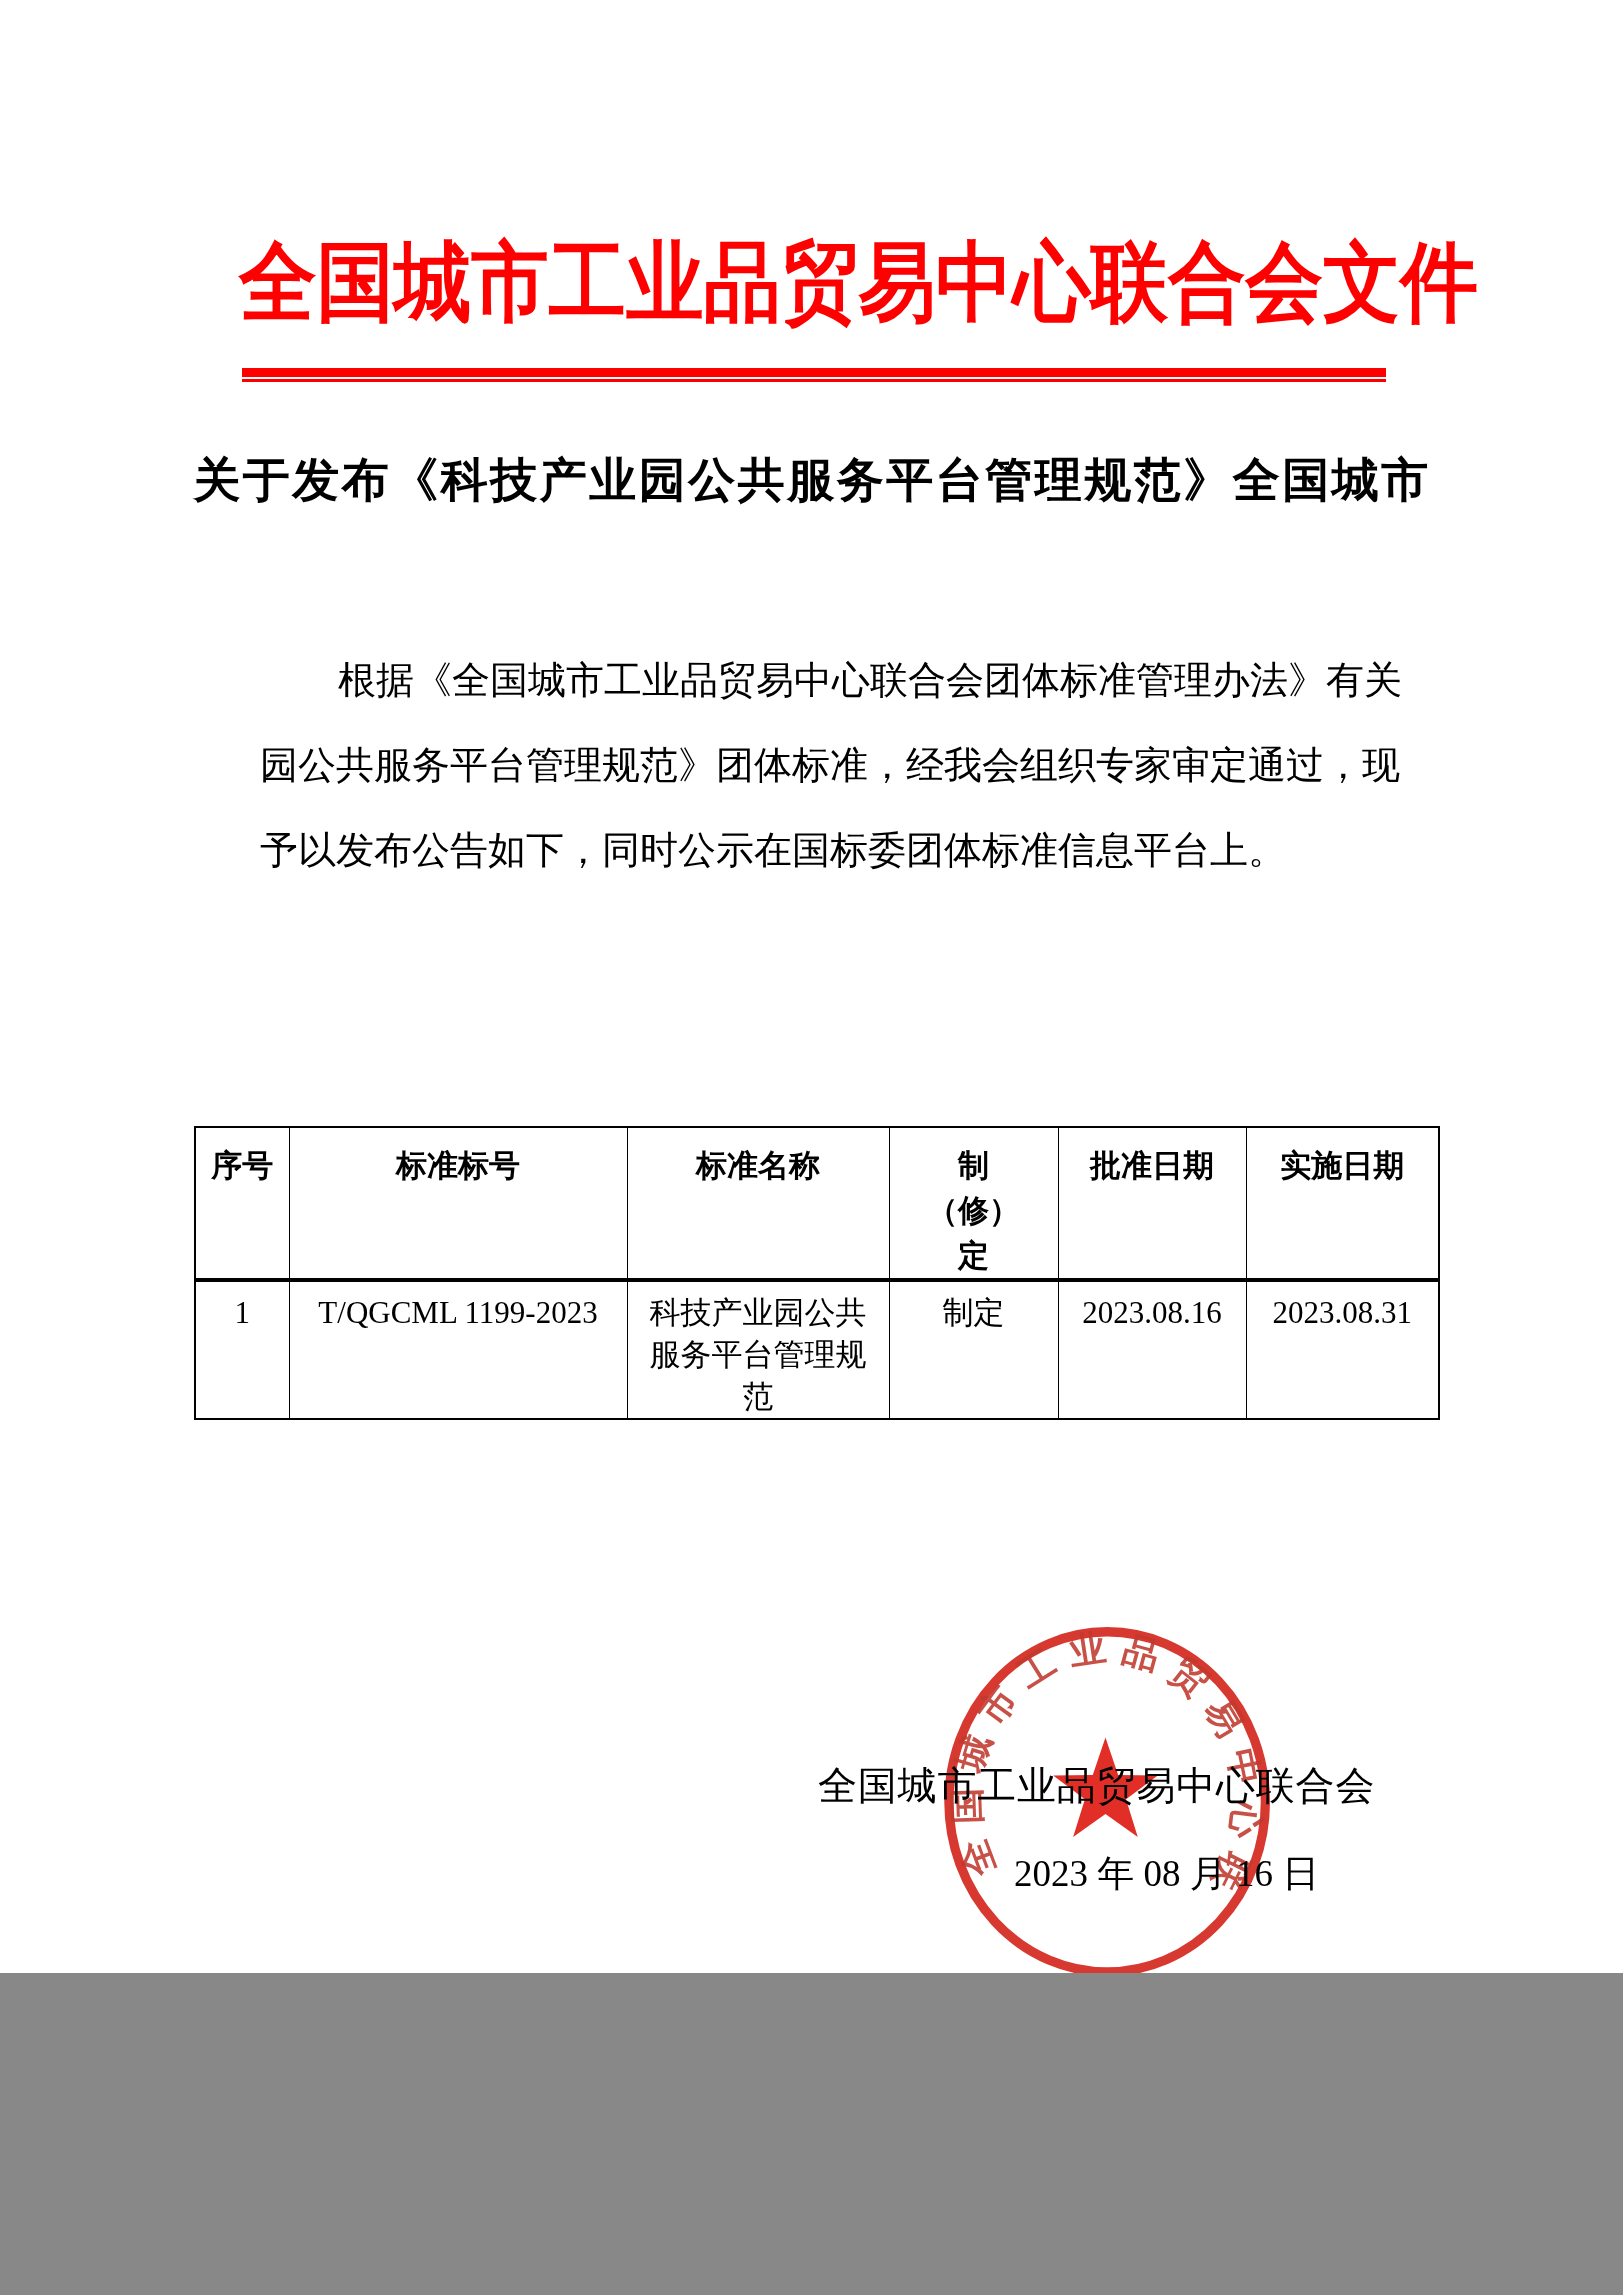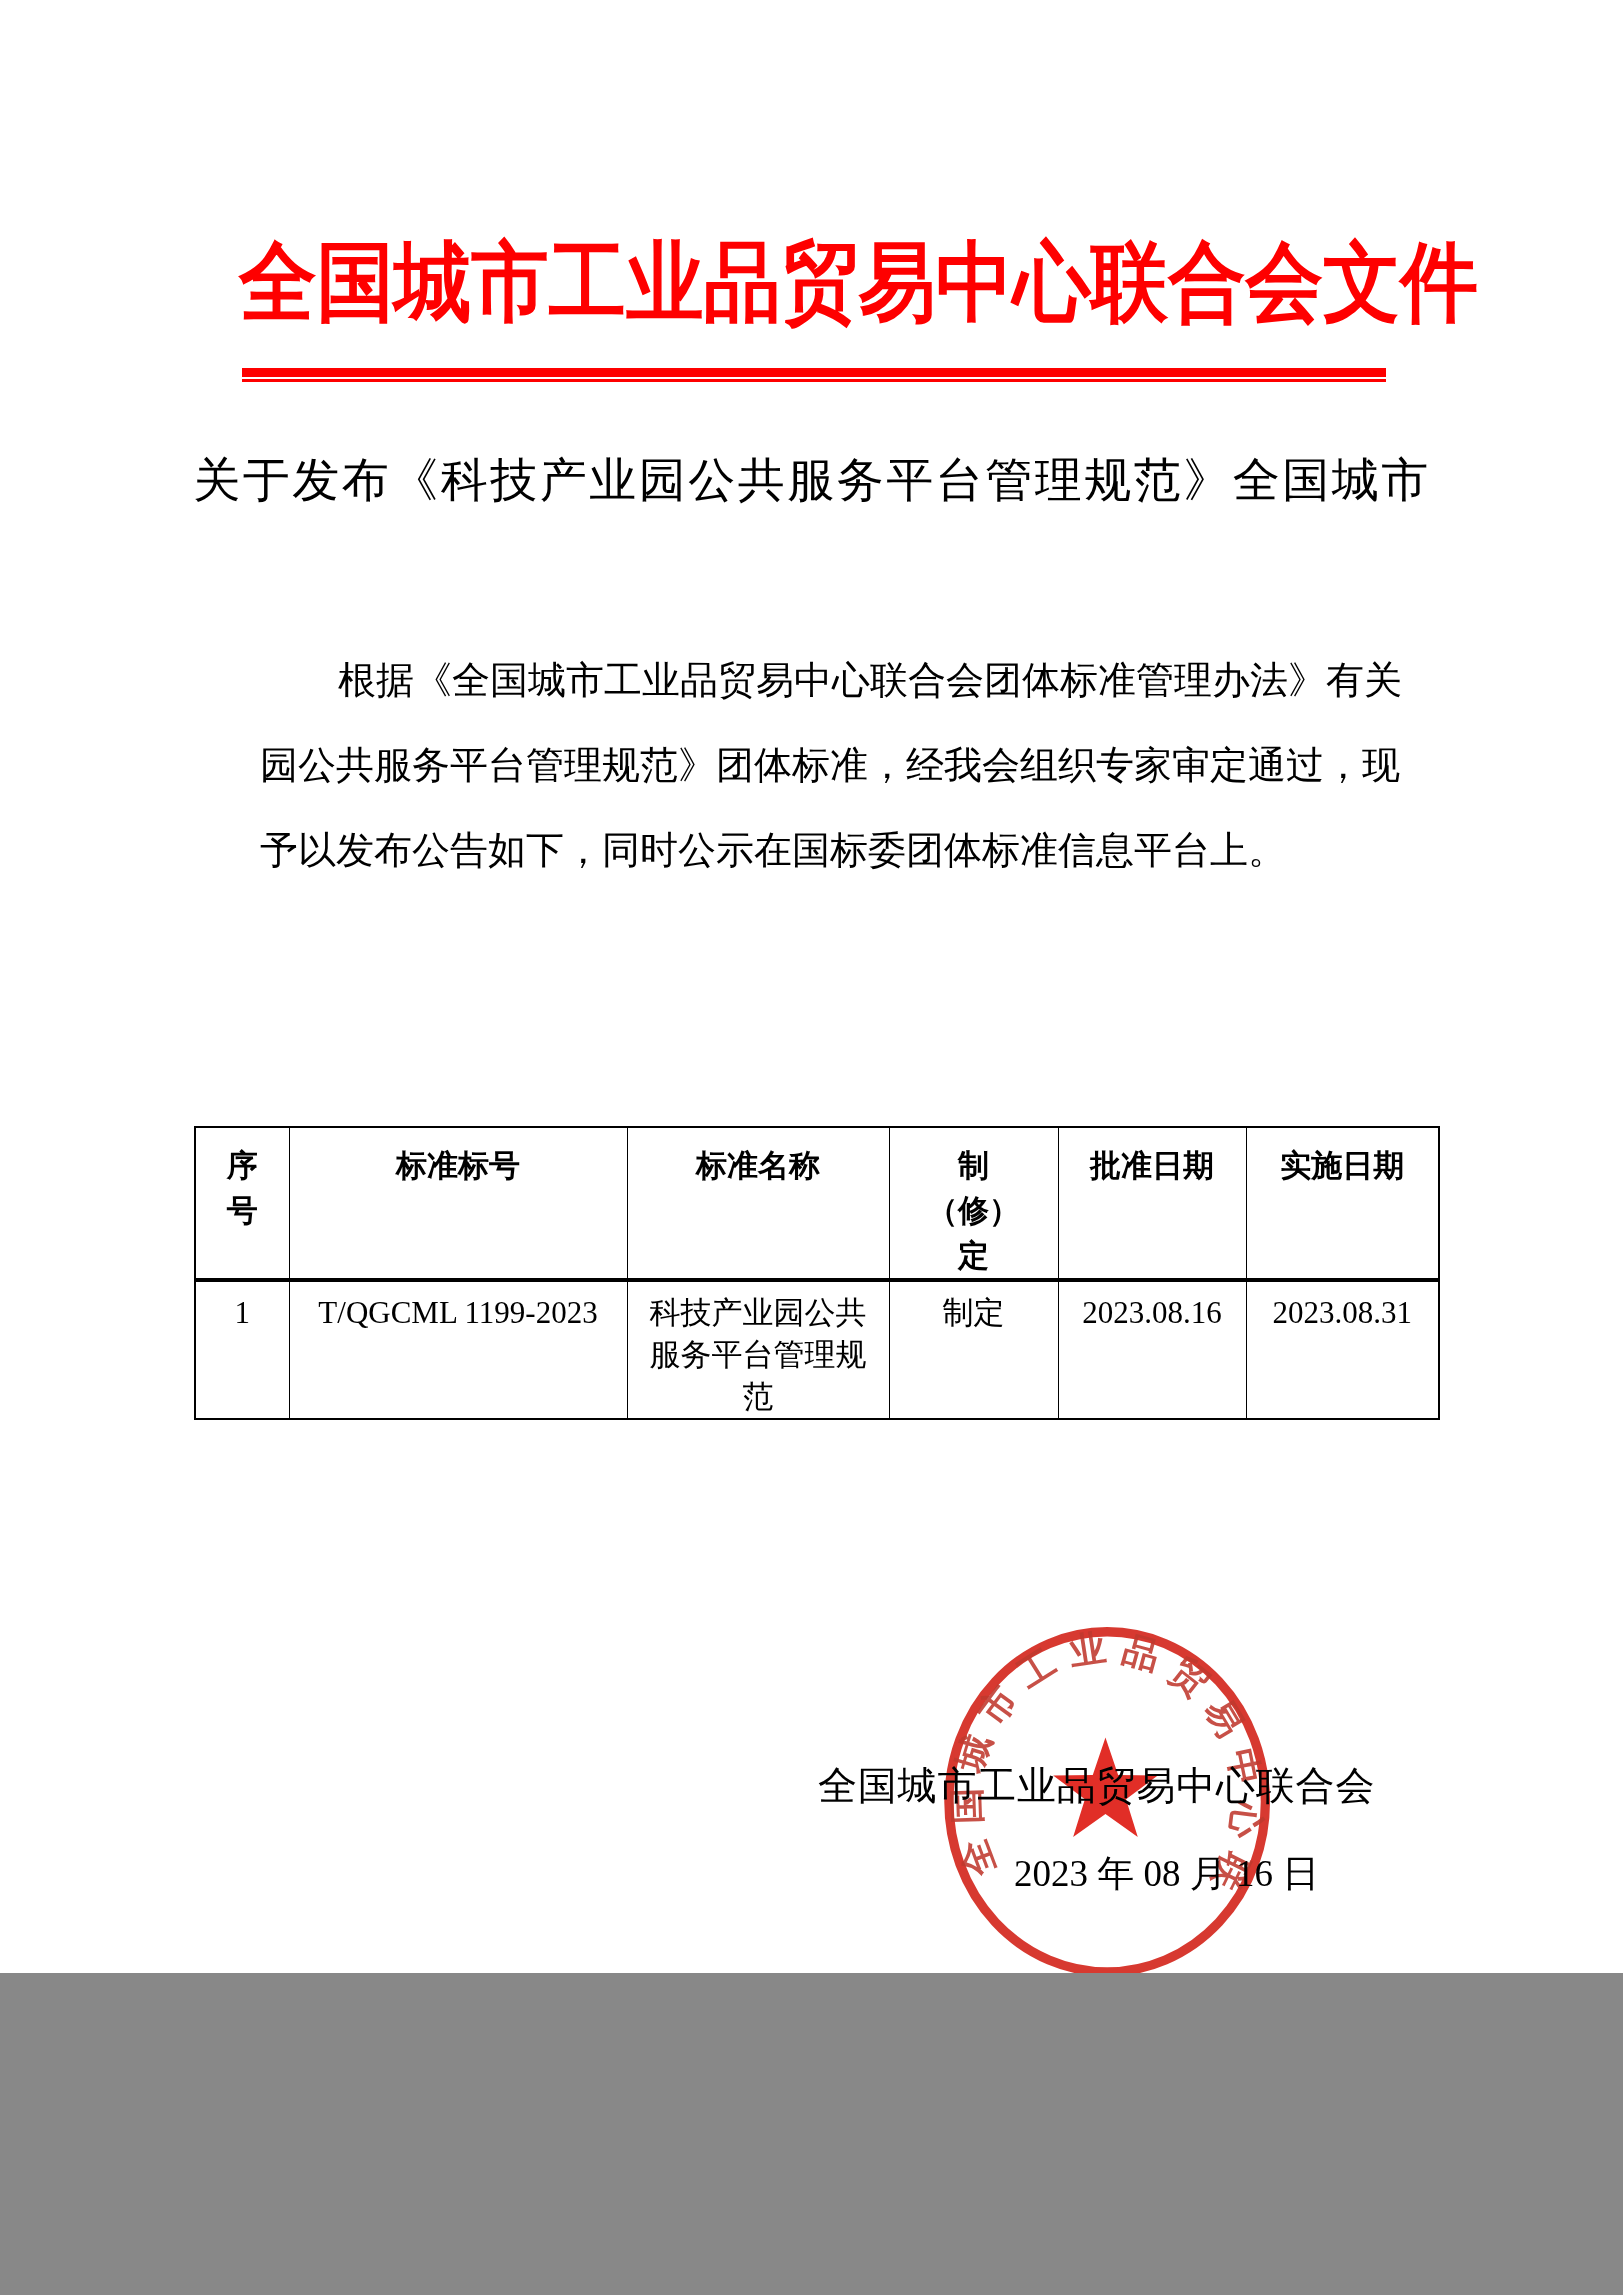--- a/index.html
+++ b/index.html
@@ -19,21 +19,21 @@
     color:#fe0000;white-space:nowrap;
     transform:scaleX(0.89);transform-origin:left center;
     font-family:"Liberation Serif","DejaVu Serif",serif;
   }
   .red-rule{position:absolute;left:242px;top:368px;width:1144px;}
   .red-rule .thick{height:8.5px;background:#fe0000;}
   .red-rule .thin{height:3.4px;background:#fe0000;margin-top:2.5px;}
   
   .doc-title{
     position:absolute;left:0;top:452px;width:1624px;
-    text-align:center;font-weight:normal;
+    text-align:center;font-weight:bold;
     font-size:47px;line-height:56px;letter-spacing:2.5px;
     font-family:"Liberation Sans","DejaVu Sans",sans-serif;
   }
   
   .body-text{
     position:absolute;left:244px;top:638px;width:1160px;
     font-size:38px;line-height:85px;margin-left:16px;
   }
   .body-text .line{white-space:nowrap;}
   .body-text .line.indent{text-indent:78px;}
@@ -47,21 +47,21 @@
   table.standards col.c1{width:94px;}
   table.standards col.c2{width:338px;}
   table.standards col.c3{width:262px;}
   table.standards col.c4{width:169px;}
   table.standards col.c5{width:188px;}
   table.standards col.c6{width:193px;}
   table.standards th,table.standards td{
     border:1.7px solid #000;
     text-align:center;vertical-align:top;
     white-space:pre-line;
-    padding:0 22px;
+    padding:0 7px;
   }
   table.standards thead tr{height:140px;}
   table.standards tbody tr{height:124px;}
   table.standards th{
     font-size:31px;font-weight:bold;line-height:45px;
     padding-top:15px;border-bottom:4.2px solid #000;
   }
   table.standards td{
     font-size:31px;font-weight:normal;line-height:42px;
     padding-top:10px;

